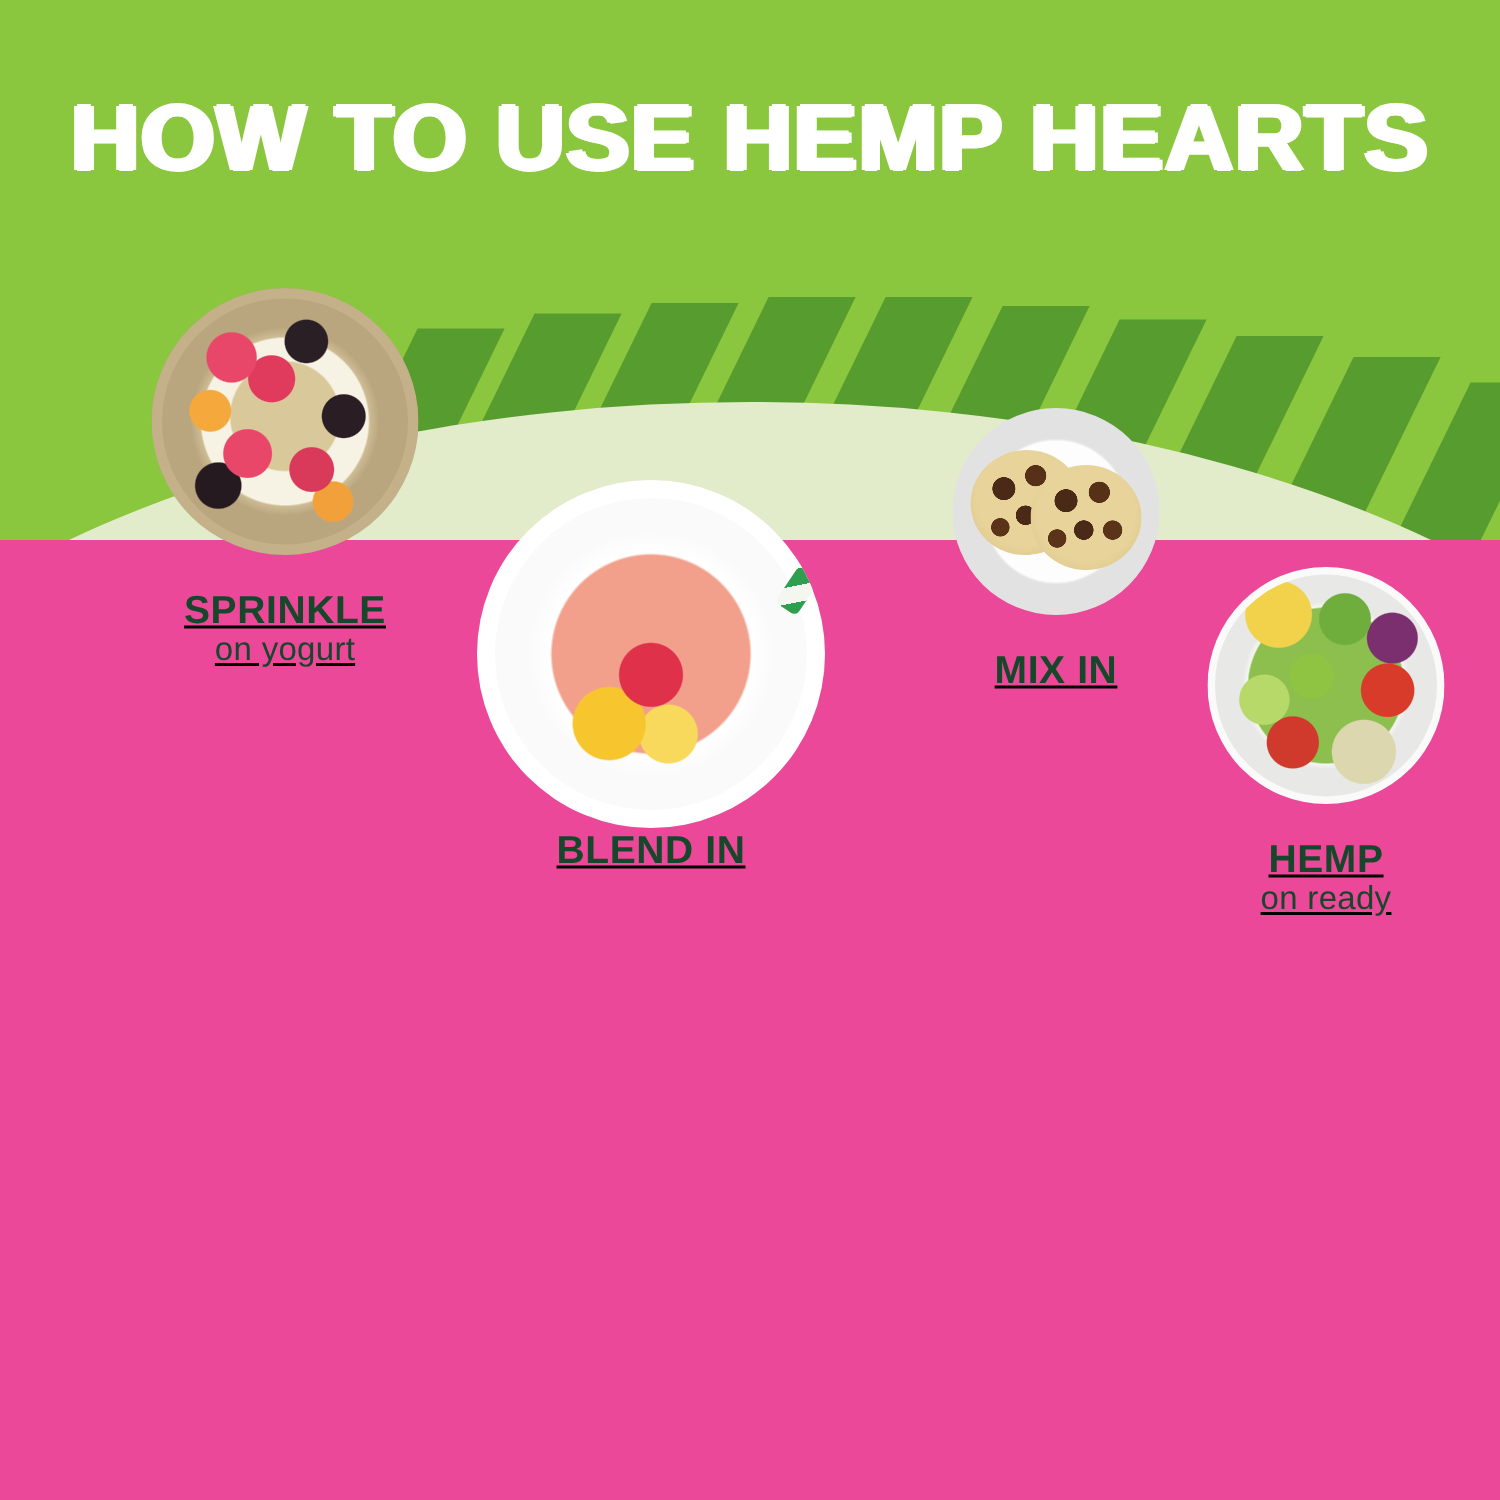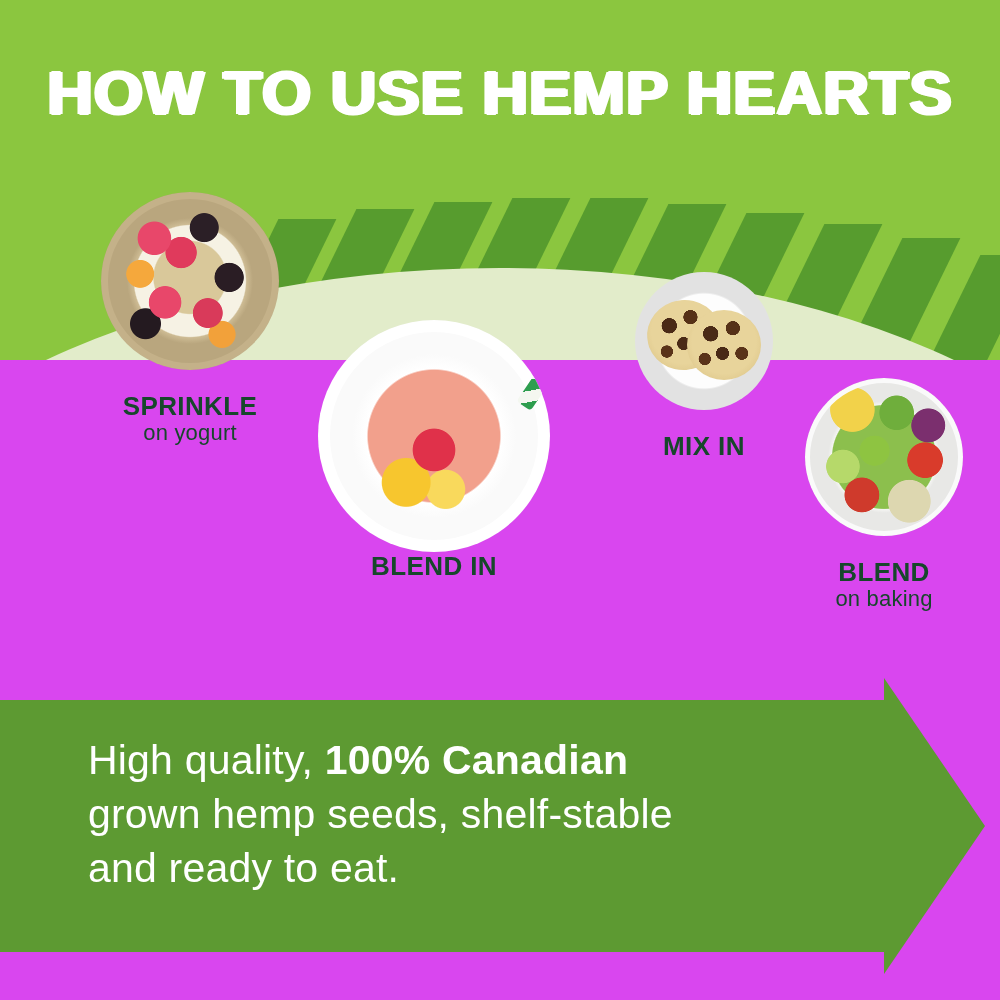--- a/index.html
+++ b/index.html
@@ -1,21 +1,21 @@
 <!DOCTYPE html>
 <html><head>
 <meta charset="utf-8">
 <style>
   html,body{margin:0;padding:0;}
   body{
     width:1000px;height:1000px;overflow:hidden;
     font-family:"Liberation Sans","DejaVu Sans",sans-serif;
     background:#e2ecca;
   }
-  #stage{position:relative;width:1000px;height:1000px;overflow:hidden;background:#d946ef;}
+  #stage{position:relative;width:1000px;height:1000px;overflow:hidden;background:#ec4899;}
 
   
   .header-band{position:absolute;left:0;top:0;width:1000px;height:360px;background:#8bc63f;overflow:hidden;}
   .stripes{position:absolute;left:0;top:0;width:1000px;height:360px;overflow:hidden;}
   .stripe{position:absolute;background:#579c2e;width:58px;height:260px;transform:skewX(-26deg);}
 
   
   .curve{
     position:absolute;left:-180px;top:268px;width:1360px;height:360px;
     background:#e2ecca;border-radius:50% 50% 0 0 / 100% 100% 0 0;
@@ -24,21 +24,21 @@
   .title{
     position:absolute;left:0;top:62px;width:1000px;text-align:center;
     color:#ffffff;font-weight:bold;font-size:62px;line-height:62px;
     letter-spacing:1px;font-family:"Liberation Sans",sans-serif;
     transform:scaleX(1.02);
     text-shadow:2px 0 0 #fff,-2px 0 0 #fff,0 1px 0 #fff,0 -1px 0 #fff;
     white-space:nowrap;
   }
 
   
-  .item{position:absolute;}
+  .item{position:absolute;text-decoration:underline;}
   .item .caption{text-align:center;color:#17472b;line-height:1.12;}
   .cap-strong{display:block;font-weight:bold;font-size:26px;letter-spacing:.4px;}
   .cap-light{display:block;font-weight:normal;font-size:22px;letter-spacing:.2px;}
 
   .photo{position:relative;border-radius:50%;overflow:hidden;}
 
   
   #yogurt-photo{width:178px;height:178px;
     background:
       radial-gradient(circle at 30% 26%,#e8476a 0 9%,transparent 9.5%),
@@ -148,24 +148,19 @@
       <div class="cookie" id="cookie-b"></div>
     </div>
     <div class="caption" style="margin-top:22px;text-align:center;">
       <span class="cap-strong">MIX IN</span>
     </div>
   </div>
 
   <div class="item" id="use-3" style="left:778px;top:378px;width:212px;">
     <div class="photo" id="salad-photo" style="margin:0 auto;"></div>
     <div class="caption" style="margin-top:22px;">
-      <span class="cap-strong">BLEND</span>
-      <span class="cap-light">on baking</span>
+      <span class="cap-strong">HEMP</span>
+      <span class="cap-light">on ready</span>
     </div>
   </div>
 
-  <div class="arrow-banner">
-    <div class="arrow-body"></div>
-    <div class="arrow-head"></div>
-    <div class="banner-text"><span>High quality, </span><b>100% Canadian</b><br><span>grown hemp seeds, shelf-stable</span><br><span>and ready to eat.</span></div>
-  </div>
 
 </div>
 
 </body></html>

